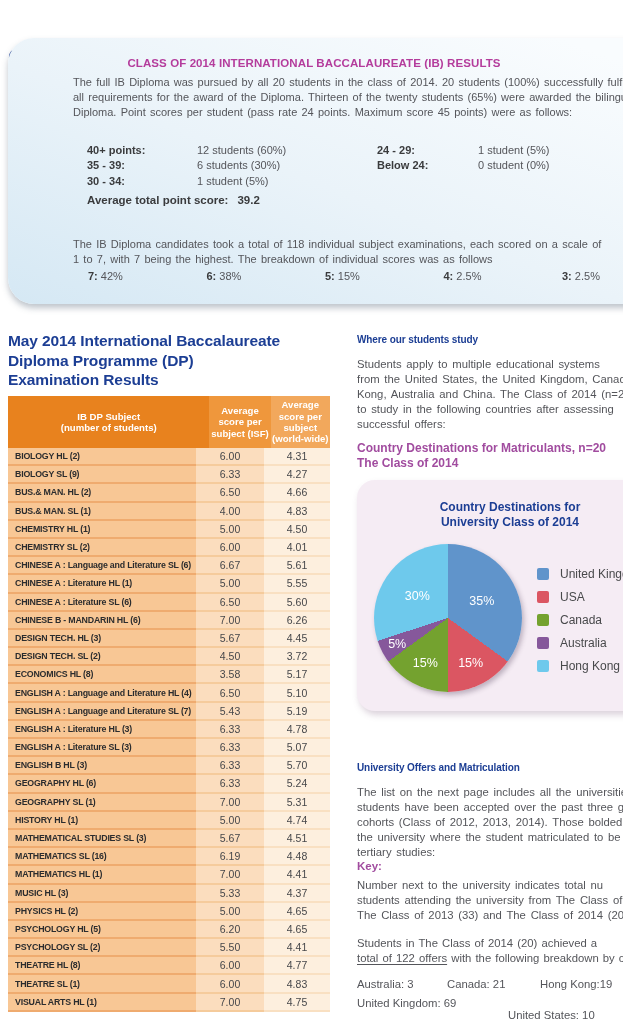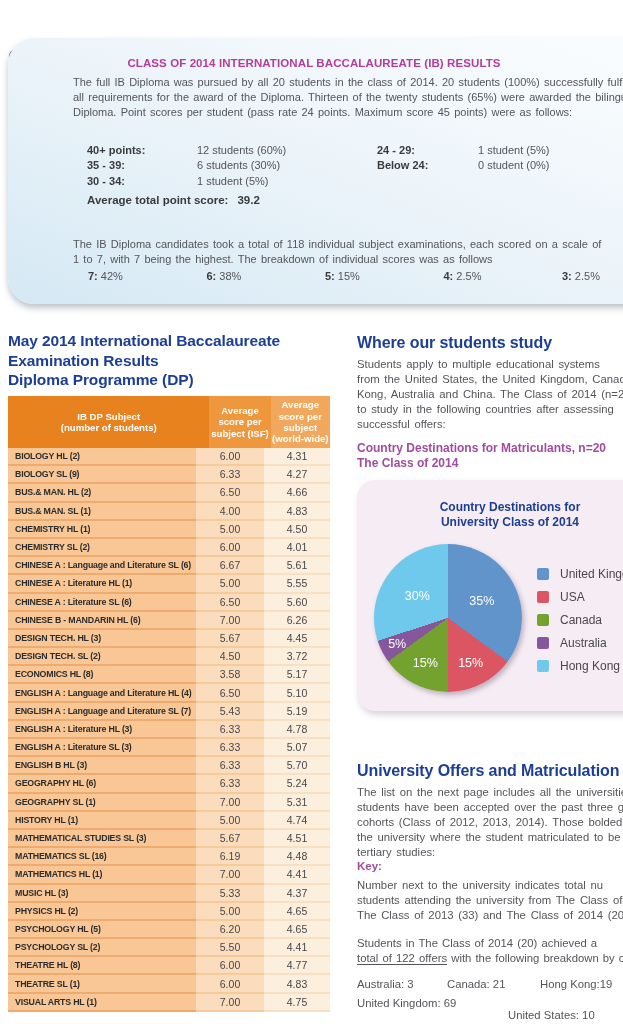--- a/index.html
+++ b/index.html
@@ -89,21 +89,21 @@
     font-size: 10.5px; color: #46474A; justify-content: center;
   }
   .td3 {
     width: 66px; background: var(--table-cell-col3);
     border-bottom: 2px solid var(--table-divider-col3);
     font-size: 10.5px; color: #46474A; justify-content: center;
   }
 
   
   #ws-heading, #uo-heading {
-    font-size: 16px; font-weight: bold;
+    font-size: 10px; font-weight: bold;
     color: var(--heading-blue); letter-spacing: -0.1px;
     white-space: nowrap;
   }
   #ws-heading { left: 357px; top: 334px; }
   .rpara .pline {
     white-space: nowrap;
     font-size: 11.3px; line-height: 14.9px;
     color: var(--body-text); word-spacing: 1.6px;
   }
   #ws-para { left: 357px; top: 357px; }
@@ -219,22 +219,22 @@
 
       <span class="score-item"><b>2:</b> <span>0%</span></span>
 
       <span class="score-item"><b>1:</b> <span>0%</span></span>
     </div>
 </div>
 
 <div id="dp-heading" class="abs">
 
 <div class="h2line">May 2014 International Baccalaureate</div>
+    <div class="h2line">Diploma Programme (DP)</div>
     <div class="h2line">Examination Results</div>
-    <div class="h2line">Diploma Programme (DP)</div>
   </div>
 
 <div id="subjects-table" class="abs">
   <div class="thead">
     <div class="th th1">
 
     <div>IB DP Subject</div>
         <div>(number of students)</div>
       </div>
     <div class="th th2">

